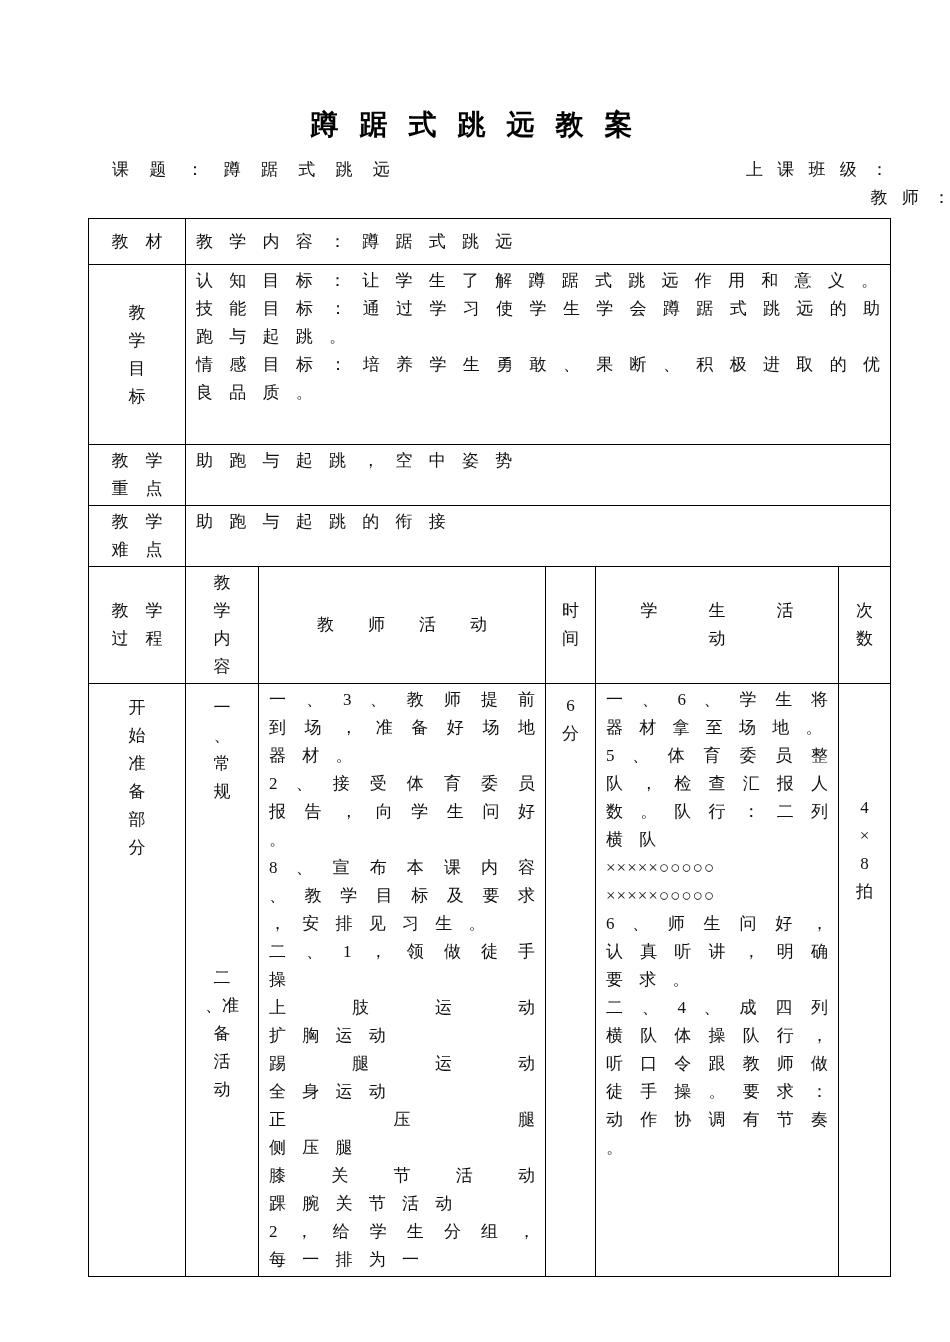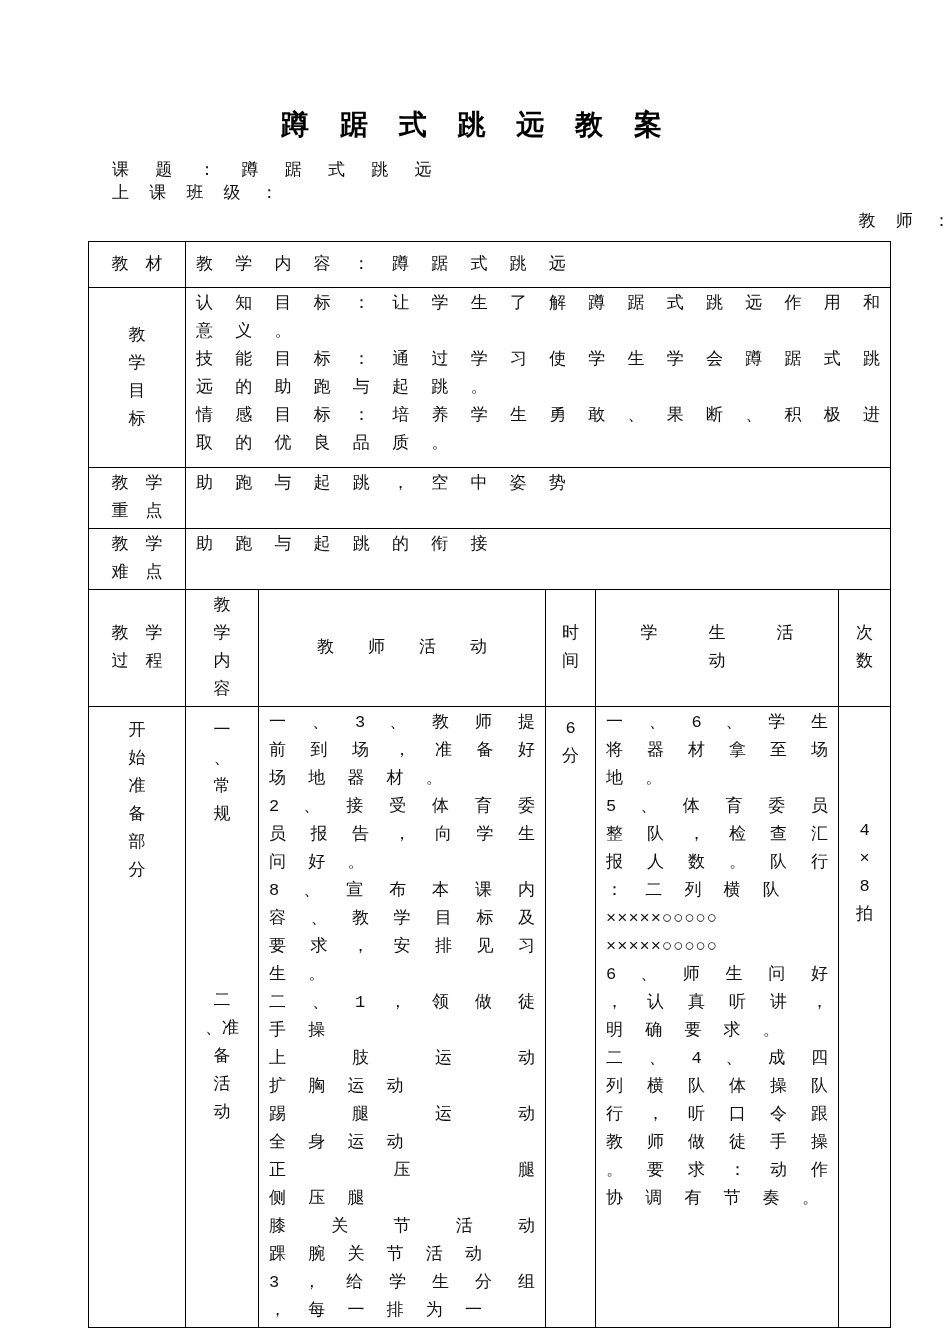--- a/index.html
+++ b/index.html
@@ -2,39 +2,38 @@
 <html><head>
 <meta charset="utf-8">
 <style>
   * { box-sizing: border-box; }
   html,body { margin:0; padding:0; background:#ffffff; }
   .page {
     width: 950px;
     height: 1342px;
     background: #ffffff;
     color: #111111;
-    font-family: Liberation Mono, monospace;
+    font-family: Liberation Serif, serif;
     font-size: 17px;
     overflow: hidden;
     position: relative;
   }
   .title {
     margin-top: 106px;
     text-align: center;
     font-size: 28px;
     font-weight: bold;
     letter-spacing: 7px;
     color: #000;
   }
   .course-line {
     display: flex;
     justify-content: space-between;
     margin: 14px 60px 0 112px;
     letter-spacing: 2px;
-    flex-direction: column;
   }
   .course-line .left { word-spacing: 12px; }
   .course-line .right { word-spacing: 6px; }
   .teacher-line {
     text-align: right;
     margin-top: 5px;
     word-spacing: 10px;
   }
   table.doc-table {
     border-collapse: collapse;
@@ -196,21 +195,21 @@
             <div class="line">8 、 宣 布 本 课 内 容 、 教 学 目 标 及 要 求 ， 安 排 见 习 生 。</div>
             <div class="line">二 、 1 ， 领 做 徒 手 操</div>
             <div class="line">上 肢 运 动</div>
             <div class="line">扩 胸 运 动</div>
             <div class="line">踢 腿 运 动</div>
             <div class="line">全 身 运 动</div>
             <div class="line">正 压 腿</div>
             <div class="line">侧 压 腿</div>
             <div class="line">膝 关 节 活 动</div>
             <div class="line">踝 腕 关 节 活 动</div>
-            <div class="line">3 ， 给 学 生 分 组 ， 每 一 排 为 一</div>
+            <div class="line">2 ， 给 学 生 分 组 ， 每 一 排 为 一</div>
           </td>
       <td class="time-cell">6
 分</td>
       <td class="activity-cell student-cell">
             <div class="line">一 、 6 、 学 生 将 器 材 拿 至 场 地 。</div>
             <div class="line">5 、 体 育 委 员 整 队 ， 检 查 汇 报 人 数 。 队 行 ： 二 列 横 队</div>
             <div class="line">×××××○○○○○</div>
             <div class="line">×××××○○○○○</div>
             <div class="line">6 、 师 生 问 好 ， 认 真 听 讲 ， 明 确 要 求 。</div>
             <div class="line">二 、 4 、 成 四 列 横 队 体 操 队 行 ， 听 口 令 跟 教 师 做 徒 手 操 。 要 求 ： 动 作 协 调 有 节 奏 。</div>

